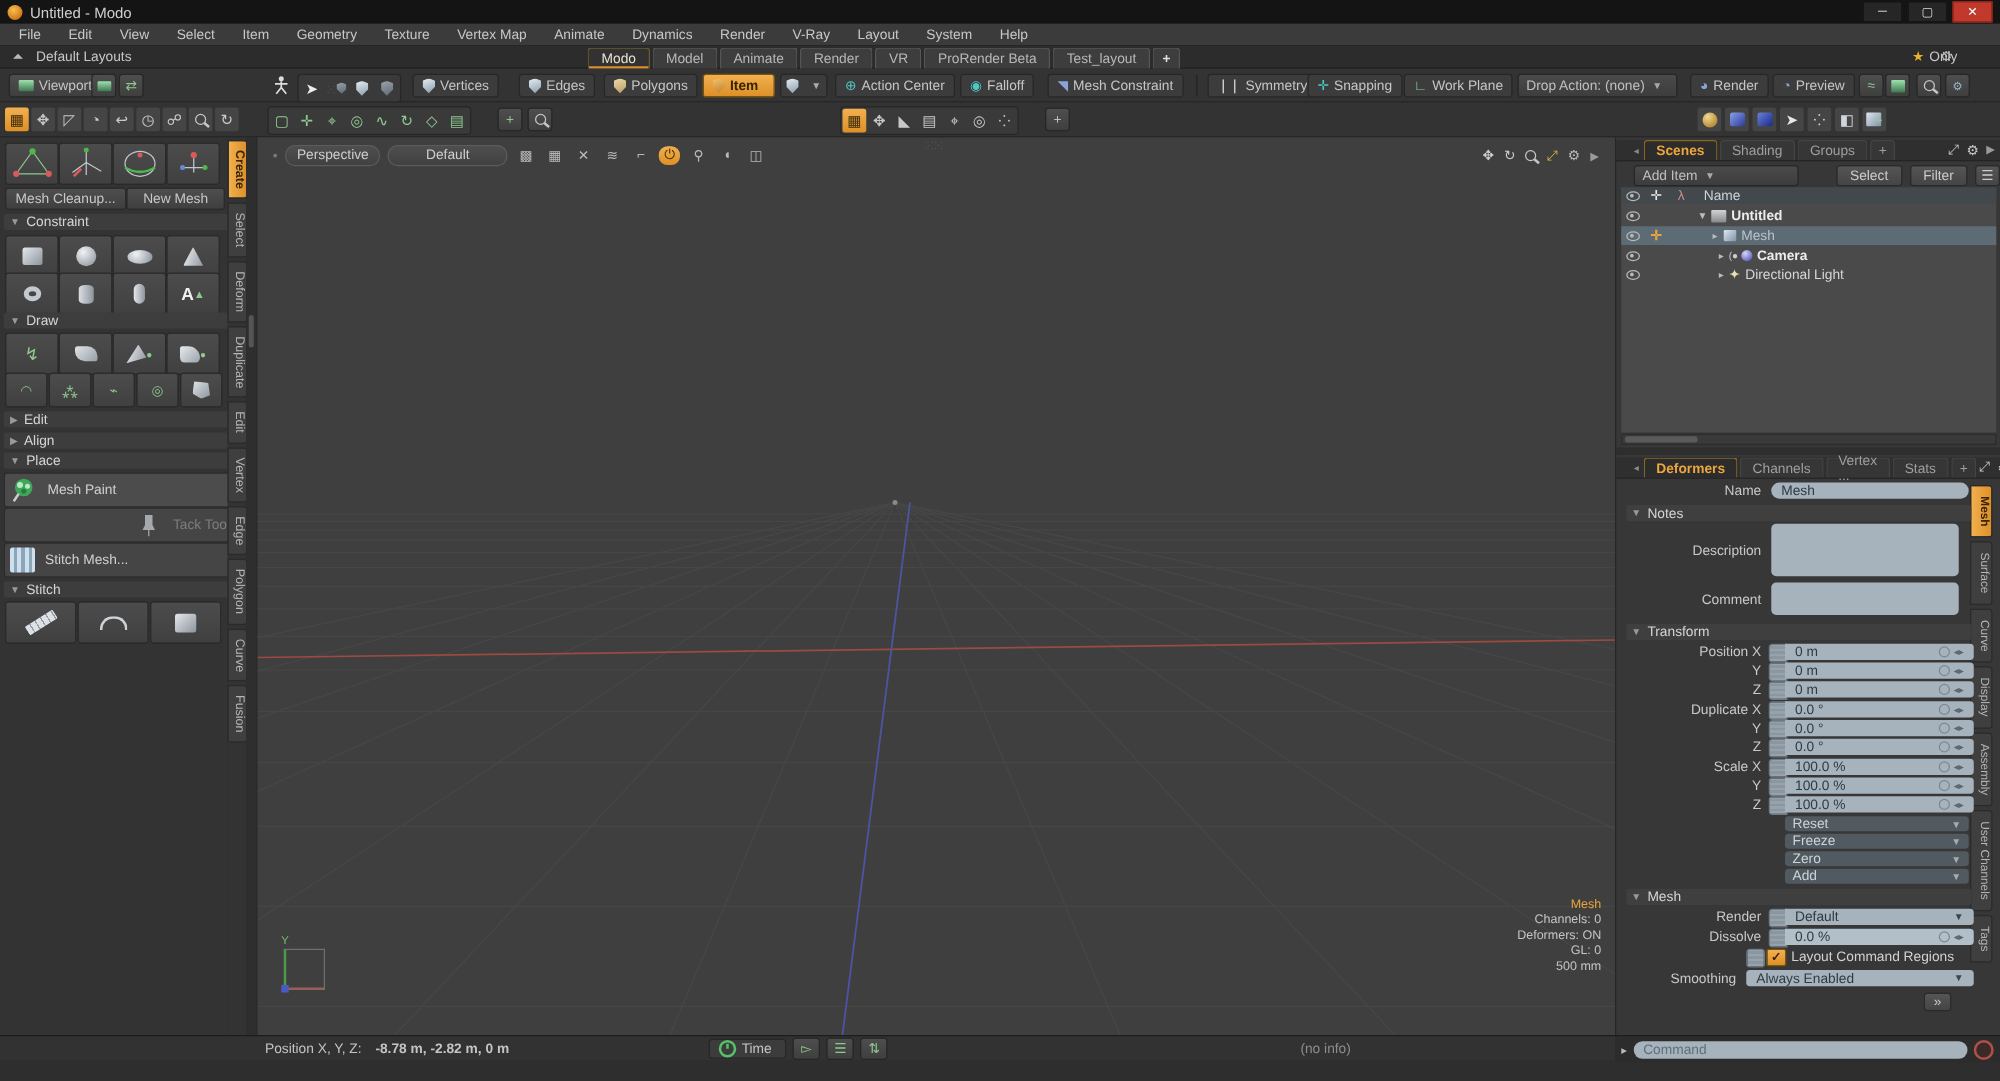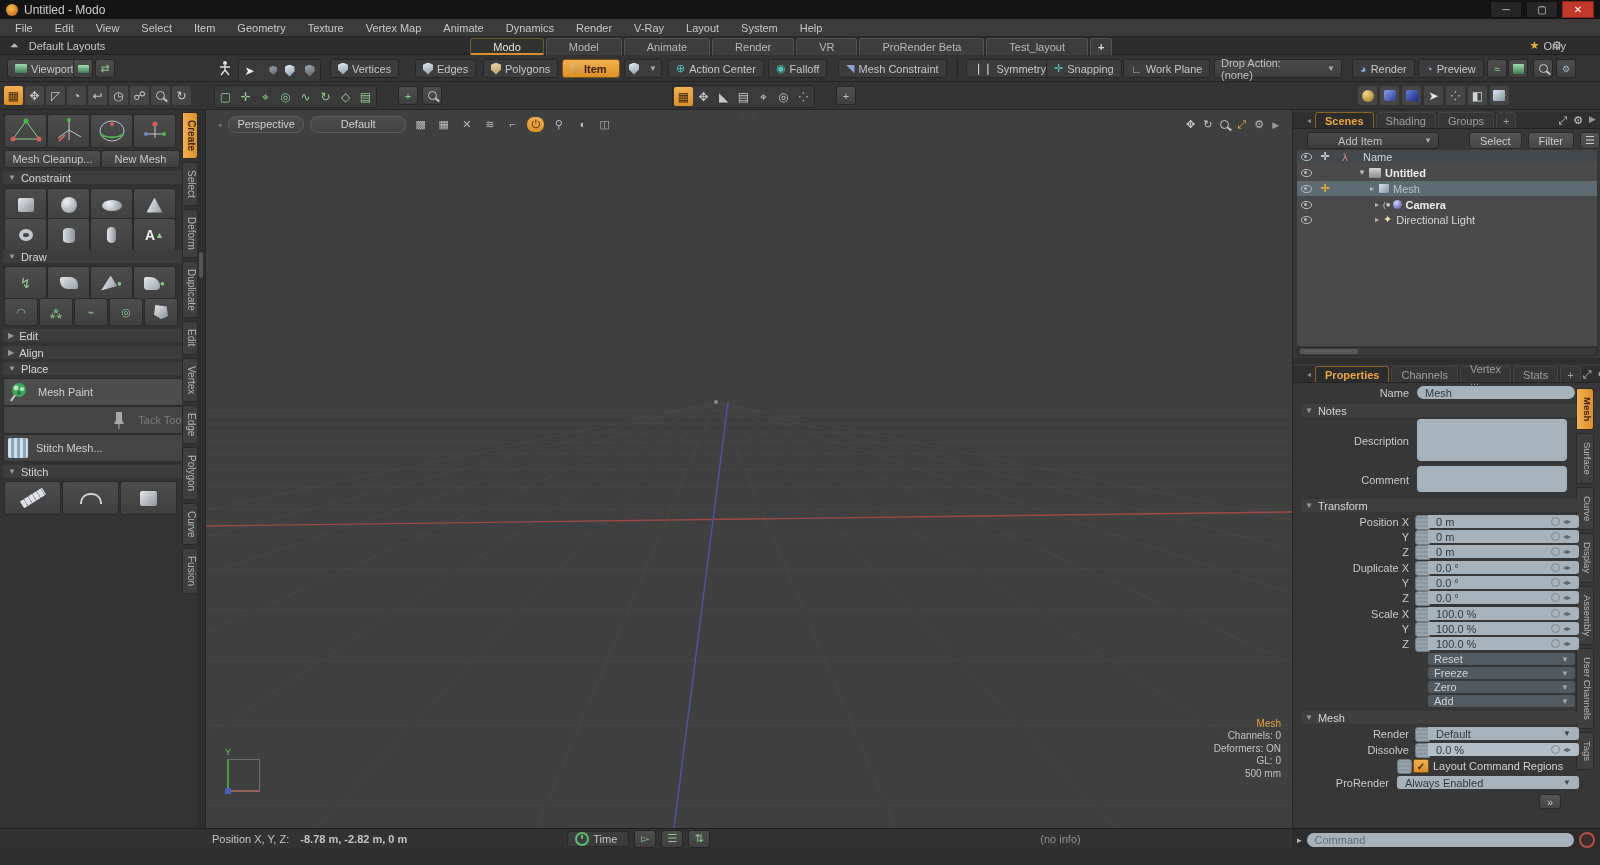--- a/index.html
+++ b/index.html
@@ -8,31 +8,31 @@
   .abs{position:absolute;box-sizing:border-box;}
   .row{display:flex;align-items:center;}
   
   .titlebar{left:0;top:0;width:1600px;height:19px;background:#141414;display:flex;align-items:center;padding:0 6px;gap:6px;color:#cfcfcf;font-size:12px;}
   .logo{width:12px;height:12px;border-radius:50%;background:radial-gradient(circle at 40% 35%,#f5c14e,#d07818 70%,#7a4408);display:inline-block;}
   .winbtn{width:30px;height:15px;display:flex;align-items:center;justify-content:center;color:#ddd;font-size:10px;background:#262626;border:1px solid #111;}
   .winbtn.close{background:#c0392b;border-color:#8a2418;color:#fff;}
   .menubar{left:0;top:19px;width:1600px;height:18px;background:#3b3b3b;border-bottom:1px solid #262626;display:flex;align-items:center;padding:0 4px;}
   .menubar span{padding:0 11px;color:#c8c8c8;}
   .layoutrow{left:0;top:37px;width:1600px;height:18px;background:#2c2c2c;border-bottom:1px solid #1f1f1f;display:flex;align-items:center;}
-  .tab{height:16px;display:flex;align-items:center;padding:0 22px;background:#3d3d3d;border:1px solid #555;border-bottom:none;border-radius:3px 3px 0 0;margin-right:2px;color:#b8b8b8;}
+  .tab{height:16px;display:flex;align-items:center;padding:0 10px;background:#3d3d3d;border:1px solid #555;border-bottom:none;border-radius:3px 3px 0 0;margin-right:2px;color:#b8b8b8;}
   .tab.active{background:#323232;color:#e8e2d0;border-color:#6a5a30;box-shadow:inset 0 -2px 0 #d89030;}
   .tab.add{padding:0 7px;color:#ddd;font-weight:bold;}
   
   .toolbar{left:0;top:55px;width:1600px;height:27px;background:#333;border-bottom:1px solid #242424;}
   .btn{background:linear-gradient(#4e4e4e,#3f3f3f);border:1px solid #272727;border-radius:3px;color:#c6c6c6;display:inline-flex;align-items:center;gap:4px;padding:0 7px;height:19px;box-sizing:border-box;white-space:nowrap;}
   .btn.flat{background:#3c3c3c;}
   .btn.orange{background:linear-gradient(#f2b050,#dd9027);color:#342400;border-color:#7a5510;font-weight:bold;}
   .btn.small{padding:0 4px;}
   .iconbtn{width:20px;height:19px;display:inline-flex;align-items:center;justify-content:center;background:linear-gradient(#4e4e4e,#3f3f3f);border:1px solid #272727;border-radius:3px;color:#c0c0c0;}
-  .dd{background:linear-gradient(#4a4a4a,#3d3d3d);border:1px solid #272727;border-radius:3px;height:19px;display:inline-flex;align-items:center;justify-content:flex-end;color:#c0c0c0;padding:0 6px;gap:36px;}
+  .dd{background:linear-gradient(#4a4a4a,#3d3d3d);border:1px solid #272727;border-radius:3px;height:19px;display:inline-flex;align-items:center;justify-content:flex-start;color:#c0c0c0;padding:0 6px;}
   .caret{font-size:8px;color:#aaa;margin-left:6px;}
   .shield{width:10px;height:12px;display:inline-block;background:linear-gradient(160deg,#e6ecf1,#8599a8);clip-path:polygon(50% 0,100% 18%,100% 58%,50% 100%,0 58%,0 18%);}
   .shield.tan{background:linear-gradient(160deg,#ecd9ac,#b99a5e);}
   .shield.or{background:linear-gradient(160deg,#f0c070,#c07f24);}
   .shield.dim{background:linear-gradient(160deg,#9aa3ab,#5d666e);}
   .t{color:#4cc8c4;} .g{color:#8fc98f;} .b{color:#8aa4d8;} .w{color:#e4e4e4;}
   .mag{width:7px;height:7px;border:1.5px solid #c6c6c6;border-radius:50%;display:inline-block;position:relative;}
   .mag:after{content:'';position:absolute;width:5px;height:1.5px;background:#c6c6c6;right:-4px;bottom:-1px;transform:rotate(40deg);}
   .toolrow2{left:0;top:82px;width:1600px;height:28px;background:#333;border-bottom:1px solid #242424;}
   .icostrip{display:inline-flex;gap:1px;background:#3a3a3a;border:1px solid #272727;border-radius:3px;padding:1px;}
@@ -668,21 +668,21 @@
     </div>
 
     <div class="abs" style="left:4px;top:237px;width:300px;height:9px;background:#3a3a3a;border:1px solid #2c2c2c;">
       <span style="position:absolute;left:2px;top:1px;width:58px;height:5px;background:#5a5a5a;border-radius:2px;"></span>
     </div>
 
     <div class="abs" style="left:0;top:248px;width:308px;height:6px;background:#2e2e2e;"></div>
 
     <div class="ptabrow" style="top:256px;">
       <span style="color:#8a8a8a;font-size:8px;margin-right:2px;">◂</span>
-      <span class="ptab active">Properties</span>
+      <span class="ptab active">Deformers</span>
       <span class="ptab">Channels</span>
       <span class="ptab">Vertex ...</span>
       <span class="ptab">Stats</span>
       <span class="ptab" style="padding:0 6px;">+</span>
       <span style="margin-left:auto;display:flex;gap:6px;padding-right:4px;">
         <span style="color:#c8c8c8;">⤢</span>
         <span style="color:#c8c8c8;">⚙</span>
 
       </span>
     </div>
@@ -834,21 +834,21 @@
     <span class="ffield" style="left:135px;top:633px;width:135px;border-radius:0 3px 3px 0;background:#b3bfc8;">
         <span>0.0 %</span>
         <span class="envarr">
           <span class="envdot"></span>
           <span>◂▸</span>
         </span>
       </span>
     <span class="minibtn" style="left:104px;top:649px;border-radius:3px;"></span>
     <span class="checkbox" style="left:120px;top:649px;">✓</span>
     <span class="abs" style="left:140px;top:650px;color:#d2d2d2;">Layout Command Regions</span>
-    <span class="flabel" style="left:0;top:667px;width:96px;">ProRender</span>
+    <span class="flabel" style="left:0;top:667px;width:96px;">Smoothing</span>
     <span class="ffield" style="left:104px;top:666px;width:166px;border-radius:3px;">
         <span>Always Enabled</span>
         <span class="envarr">
           <span style="color:#3a464e;font-size:8px;">▼</span>
         </span>
       </span>
     <span class="abs tbtn" style="left:246px;top:684px;padding:0 7px;">
         <span>»</span>
       </span>
   </div>

